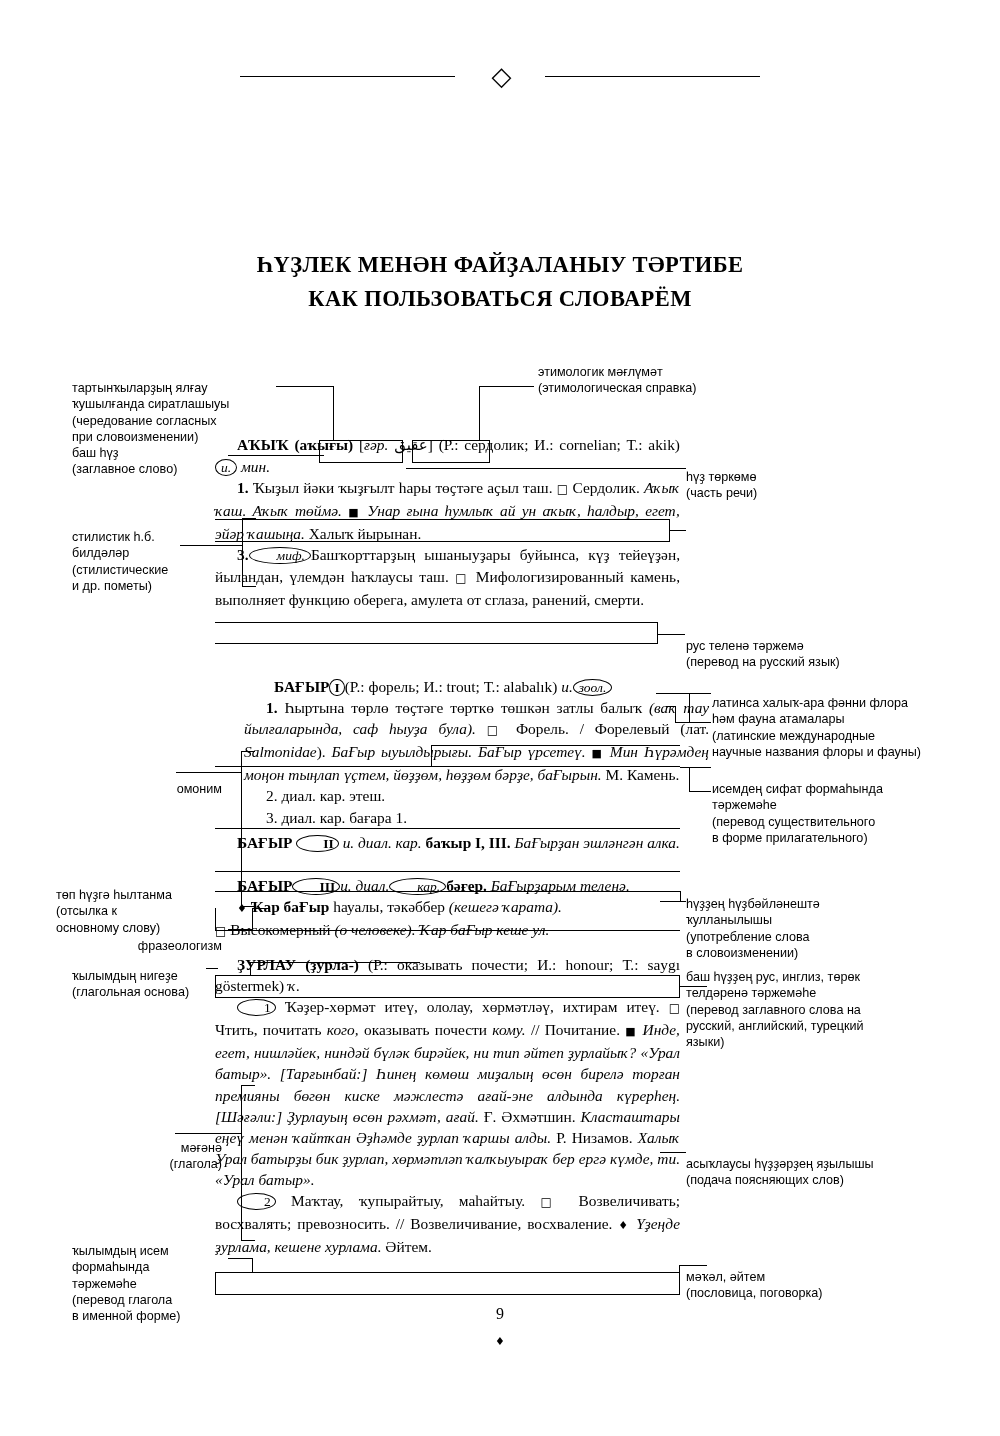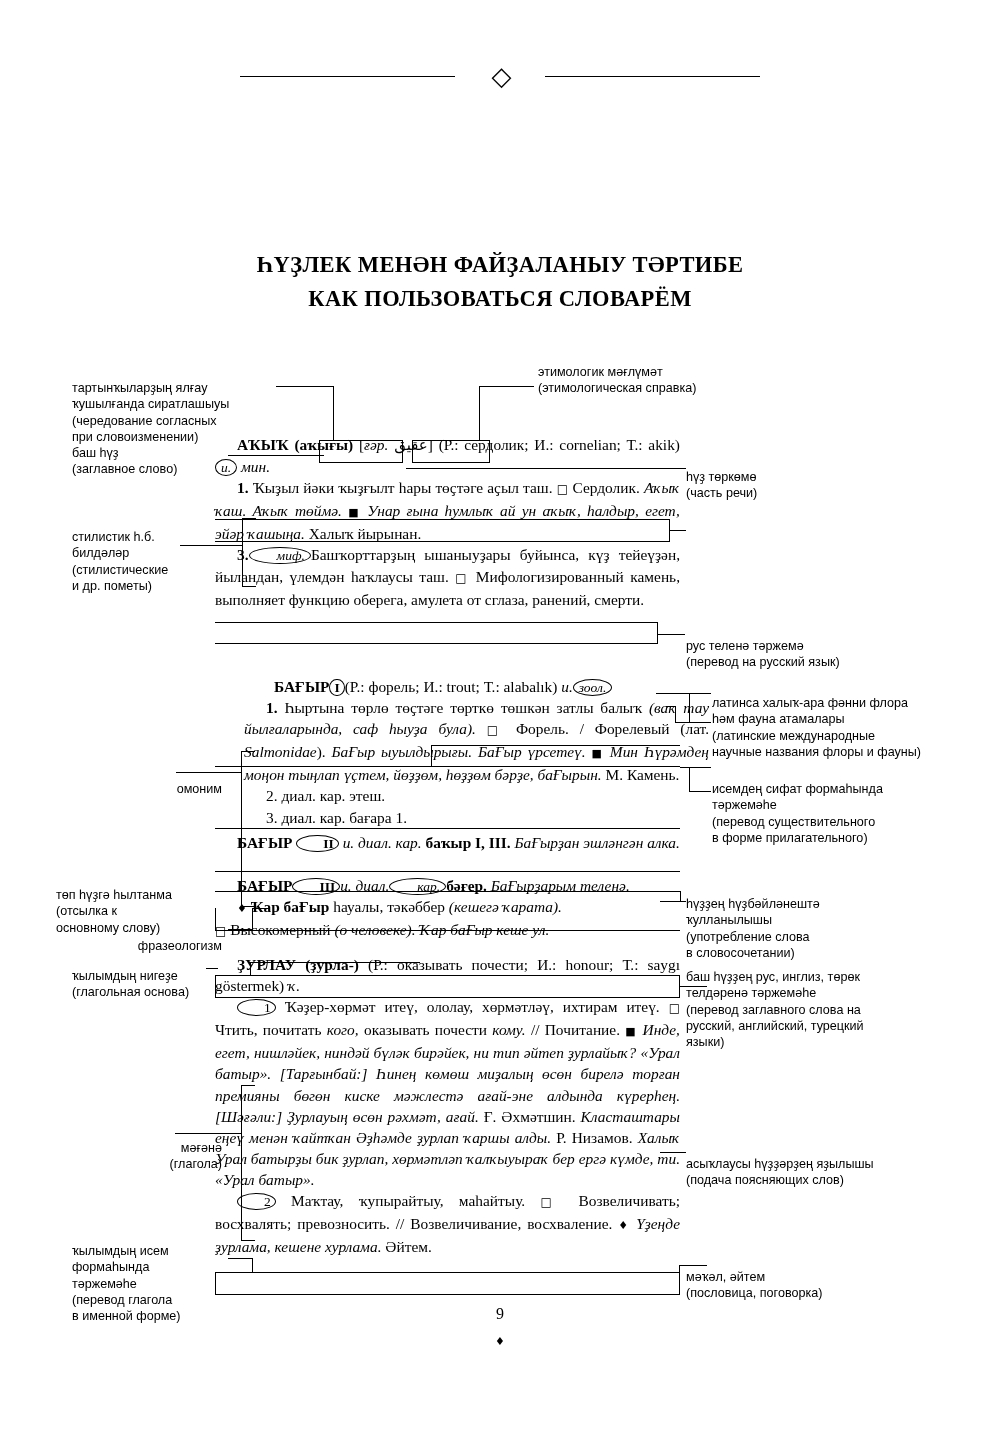--- a/index.html
+++ b/index.html
@@ -231,21 +231,21 @@
     <span>исемдең сифат формаһында
 тәржемәһе</span>
 <span>(перевод существительного
 в форме прилагательного)</span>
   </div>
 
   <div class="ann right" style="top:880px; left:686px; width:270px;">
     <span>һүҙҙең һүҙбәйләнештә
 ҡулланылышы</span>
 <span>(употребление слова
-в словосочетании)</span>
+в словоизменении)</span>
   </div>
 
   <div class="ann right" style="top:953px; left:686px; width:280px;">
     <span>баш һүҙҙең рус, инглиз, төрөк
 телдәренә тәржемәһе</span>
 <span>(перевод заглавного слова на
 русский, английский, турецкий
 языки)</span>
   </div>
 

